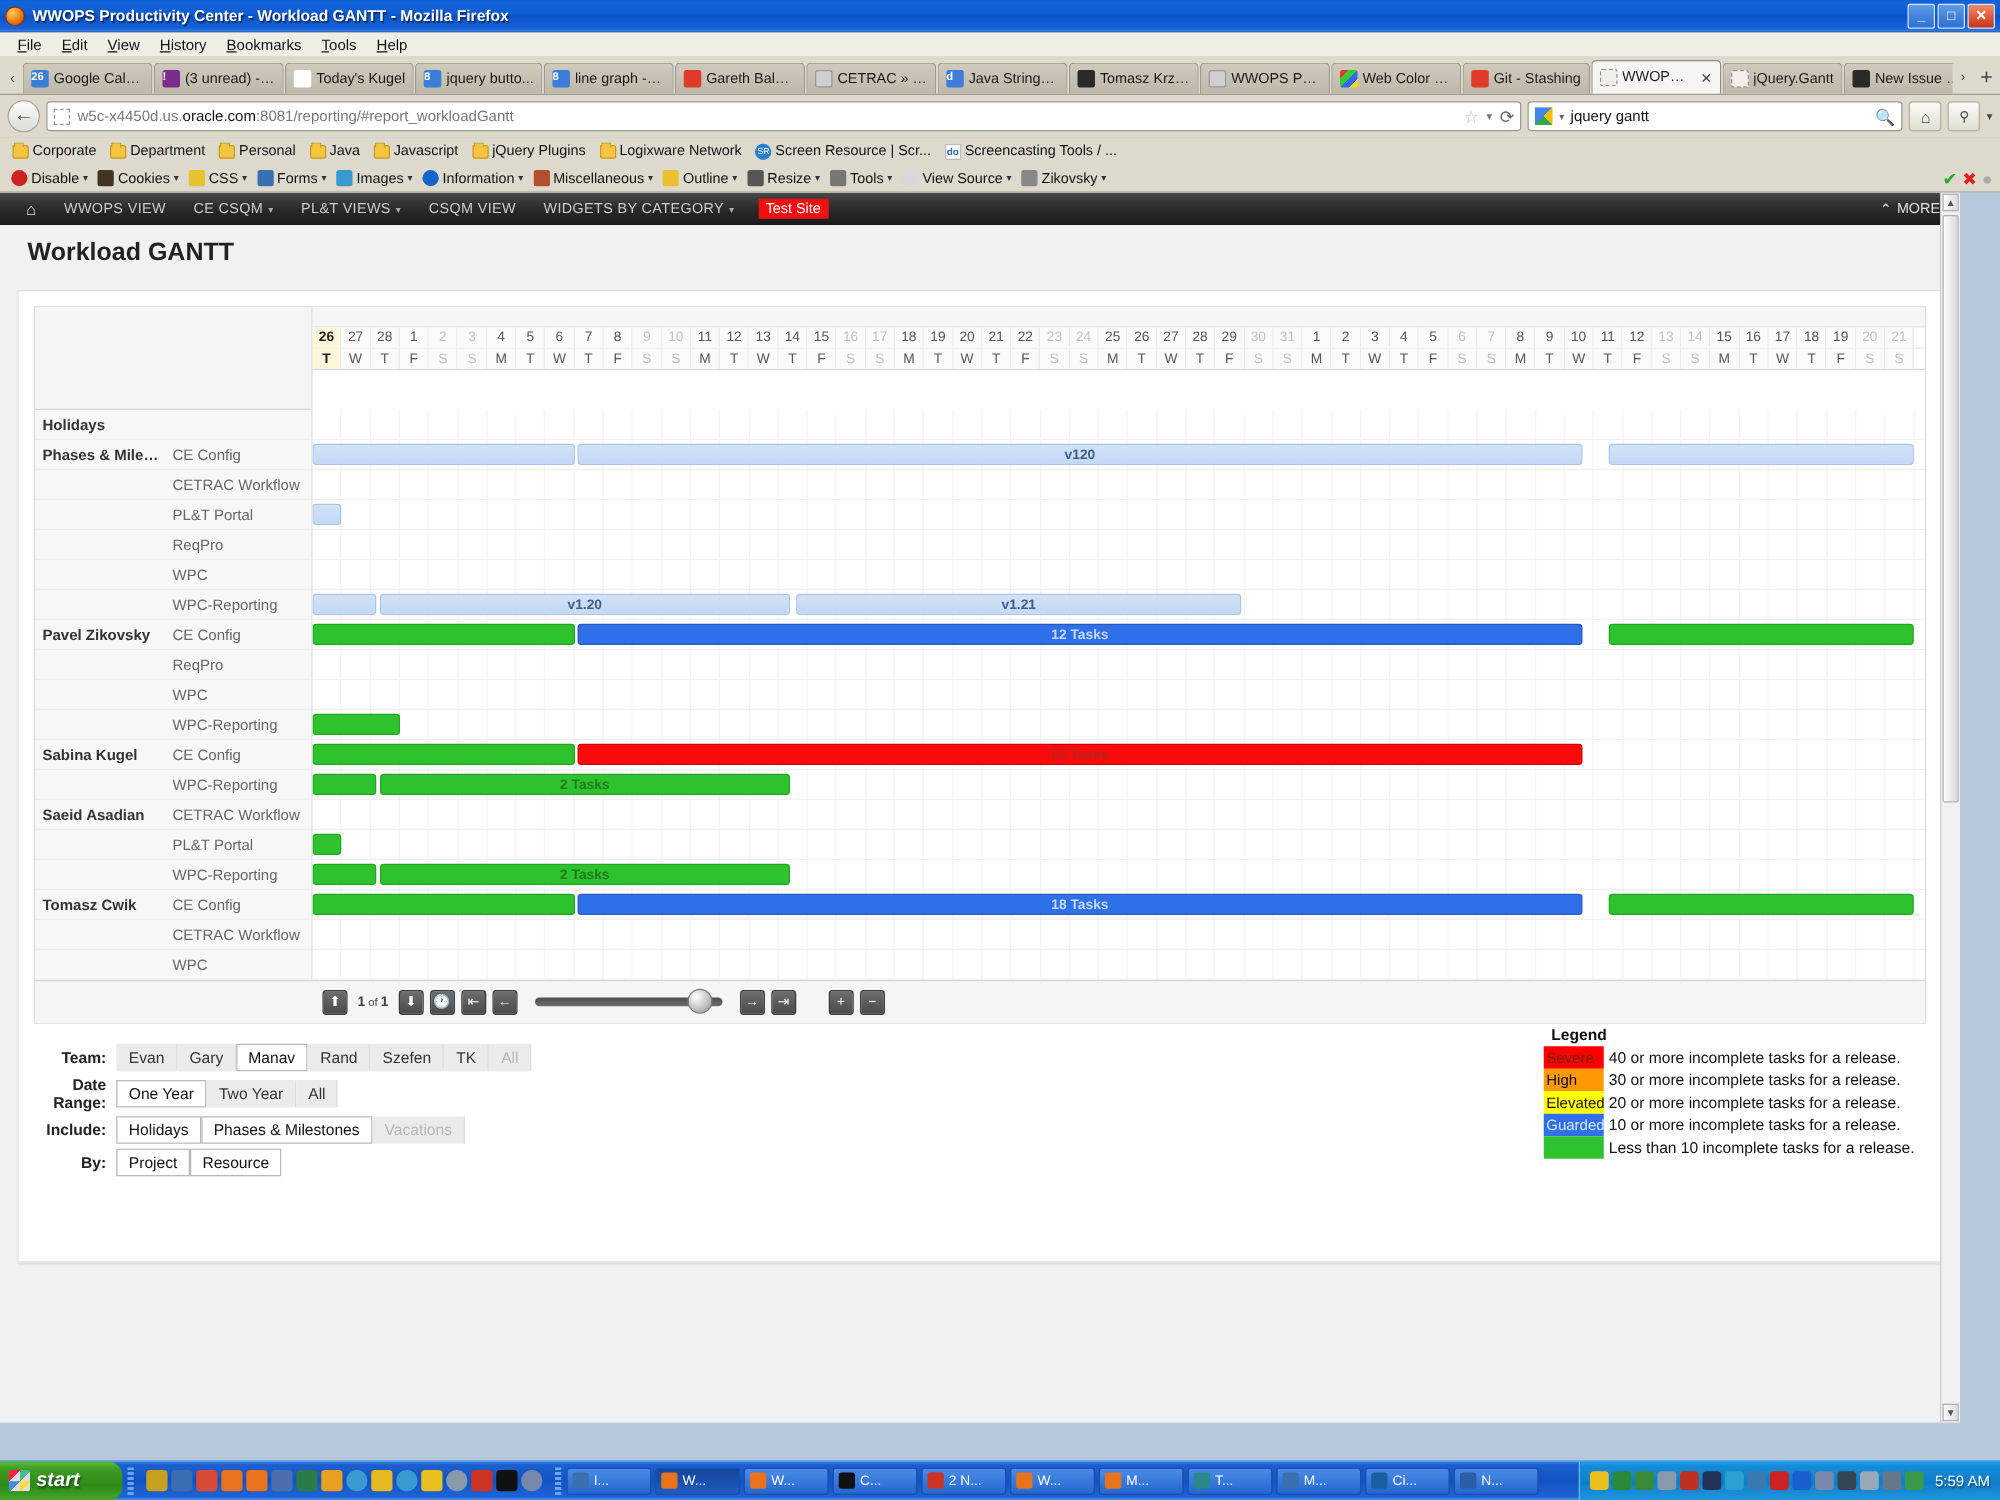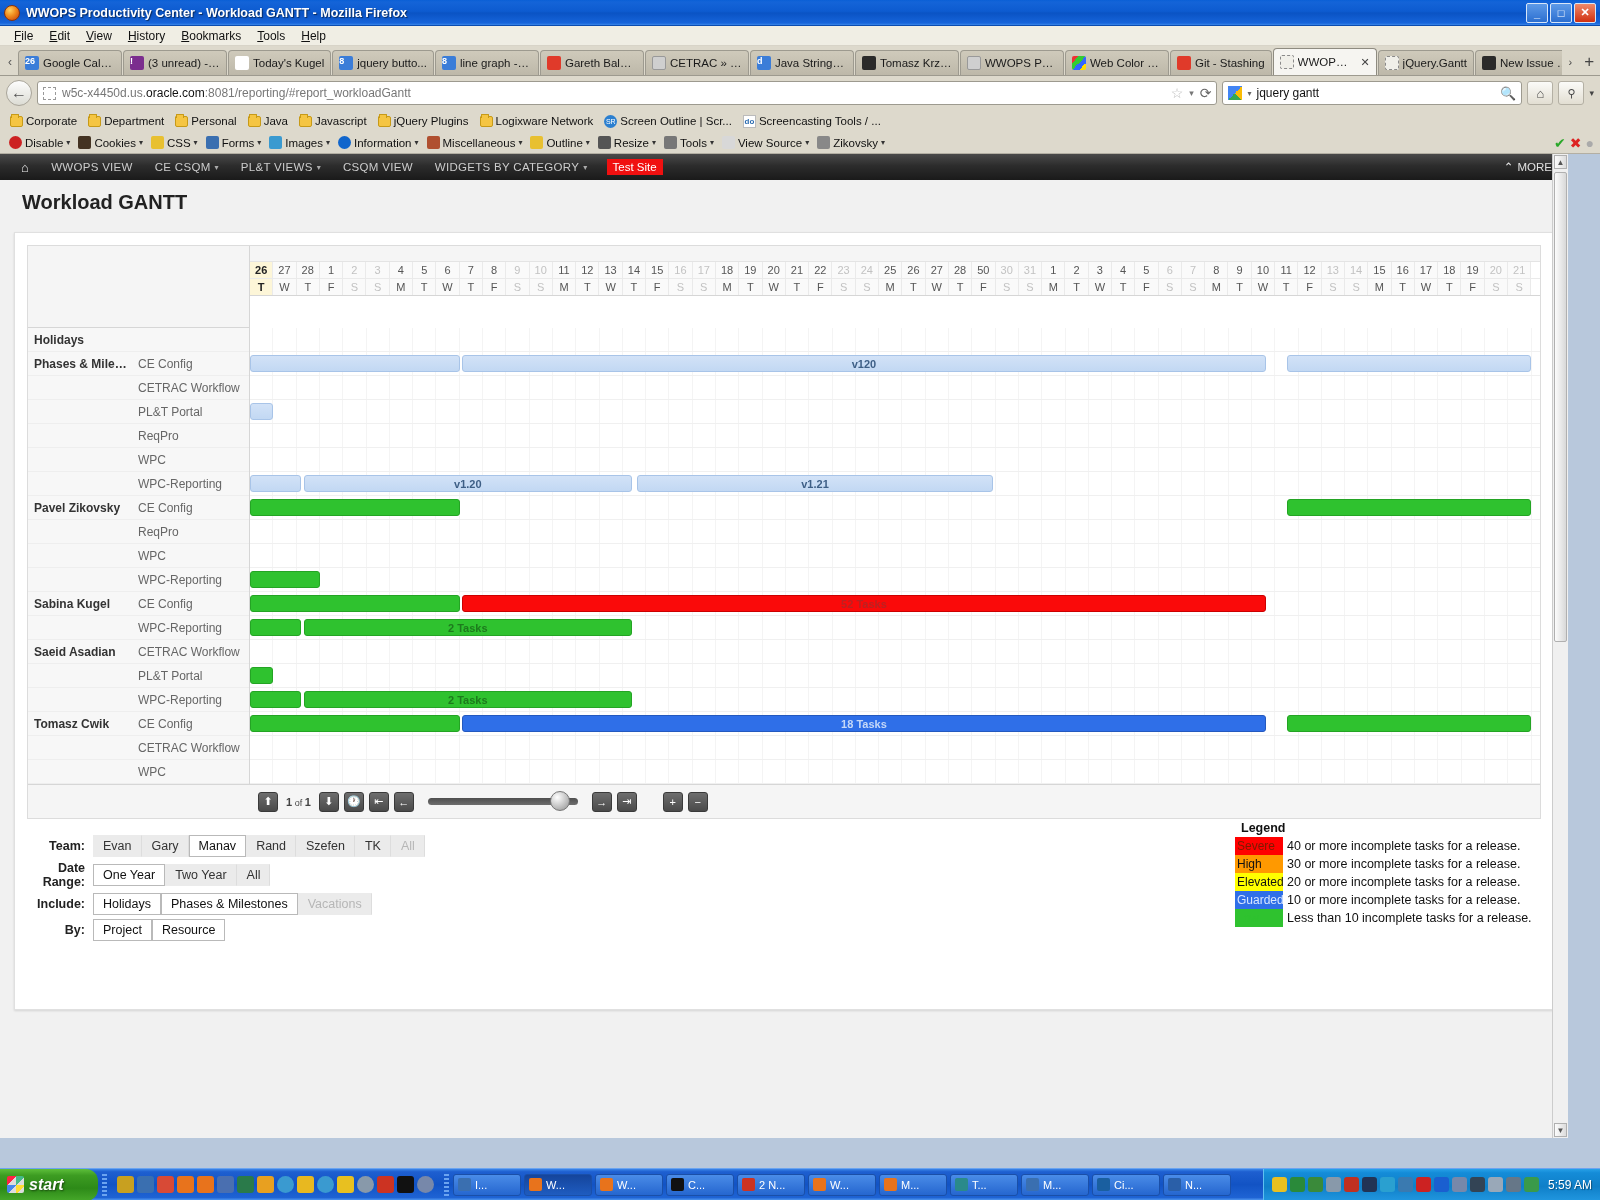--- a/index.html
+++ b/index.html
@@ -453,21 +453,21 @@
     <span class="bm">
       <span class="folder"></span>
       <span>jQuery Plugins</span>
     </span>
     <span class="bm">
       <span class="folder"></span>
       <span>Logixware Network</span>
     </span>
     <span class="bm">
       <span style="width: 13px; height: 13px; border-radius: 50%; background: rgb(43, 127, 208); color: rgb(255, 255, 255); font-size: 7px; display: flex; align-items: center; justify-content: center;">SR</span>
-      <span>Screen Outline | Scr...</span>
+      <span>Screen Resource | Scr...</span>
     </span>
     <span class="bm">
       <span style="width: 13px; height: 13px; background: rgb(255, 255, 255); border: 1px solid rgb(187, 187, 187); color: rgb(43, 108, 176); font-size: 8px; font-weight: bold; display: flex; align-items: center; justify-content: center;">do</span>
       <span>Screencasting Tools / ...</span>
     </span>
   </div>
 
 <div id="devbar">
   <span id="devitems" style="display:flex;align-items:center;gap:2px;">
       <span class="dv">
@@ -607,21 +607,21 @@
               <div class="day">19</div>
               <div class="day">20</div>
               <div class="day">21</div>
               <div class="day">22</div>
               <div class="day we">23</div>
               <div class="day we">24</div>
               <div class="day">25</div>
               <div class="day">26</div>
               <div class="day">27</div>
               <div class="day">28</div>
-              <div class="day">50</div>
+              <div class="day">29</div>
               <div class="day we">30</div>
               <div class="day we">31</div>
               <div class="day">1</div>
               <div class="day">2</div>
               <div class="day">3</div>
               <div class="day">4</div>
               <div class="day">5</div>
               <div class="day we">6</div>
               <div class="day we">7</div>
               <div class="day">8</div>
@@ -1241,20 +1241,23 @@
               <div class="gridcell" style="left: 1094.1px;"></div>
               <div class="gridcell" style="left: 1117.4px;"></div>
               <div class="gridcell" style="left: 1140.7px;"></div>
               <div class="gridcell" style="left: 1164px;"></div>
               <div class="gridcell" style="left: 1187.3px;"></div>
               <div class="gridcell" style="left: 1210.6px;"></div>
               <div class="gridcell" style="left: 1233.9px;"></div>
               <div class="gridcell" style="left: 1257.2px;"></div>
               <div class="gridcell" style="left: 1280.5px;"></div>
               <div class="bar green" style="left: 0px; width: 209.7px;"></div>
+              <div class="bar blue" style="left: 212.03px; width: 803.85px;">
+                <span>12 Tasks</span>
+              </div>
               <div class="bar green" style="left: 1036.85px; width: 244.65px;"></div>
             </div>
             <div class="ganttrow">
               <div class="gridcell" style="left: 22.3px;"></div>
               <div class="gridcell" style="left: 45.6px;"></div>
               <div class="gridcell" style="left: 68.9px;"></div>
               <div class="gridcell" style="left: 92.2px;"></div>
               <div class="gridcell" style="left: 115.5px;"></div>
               <div class="gridcell" style="left: 138.8px;"></div>
               <div class="gridcell" style="left: 162.1px;"></div>

